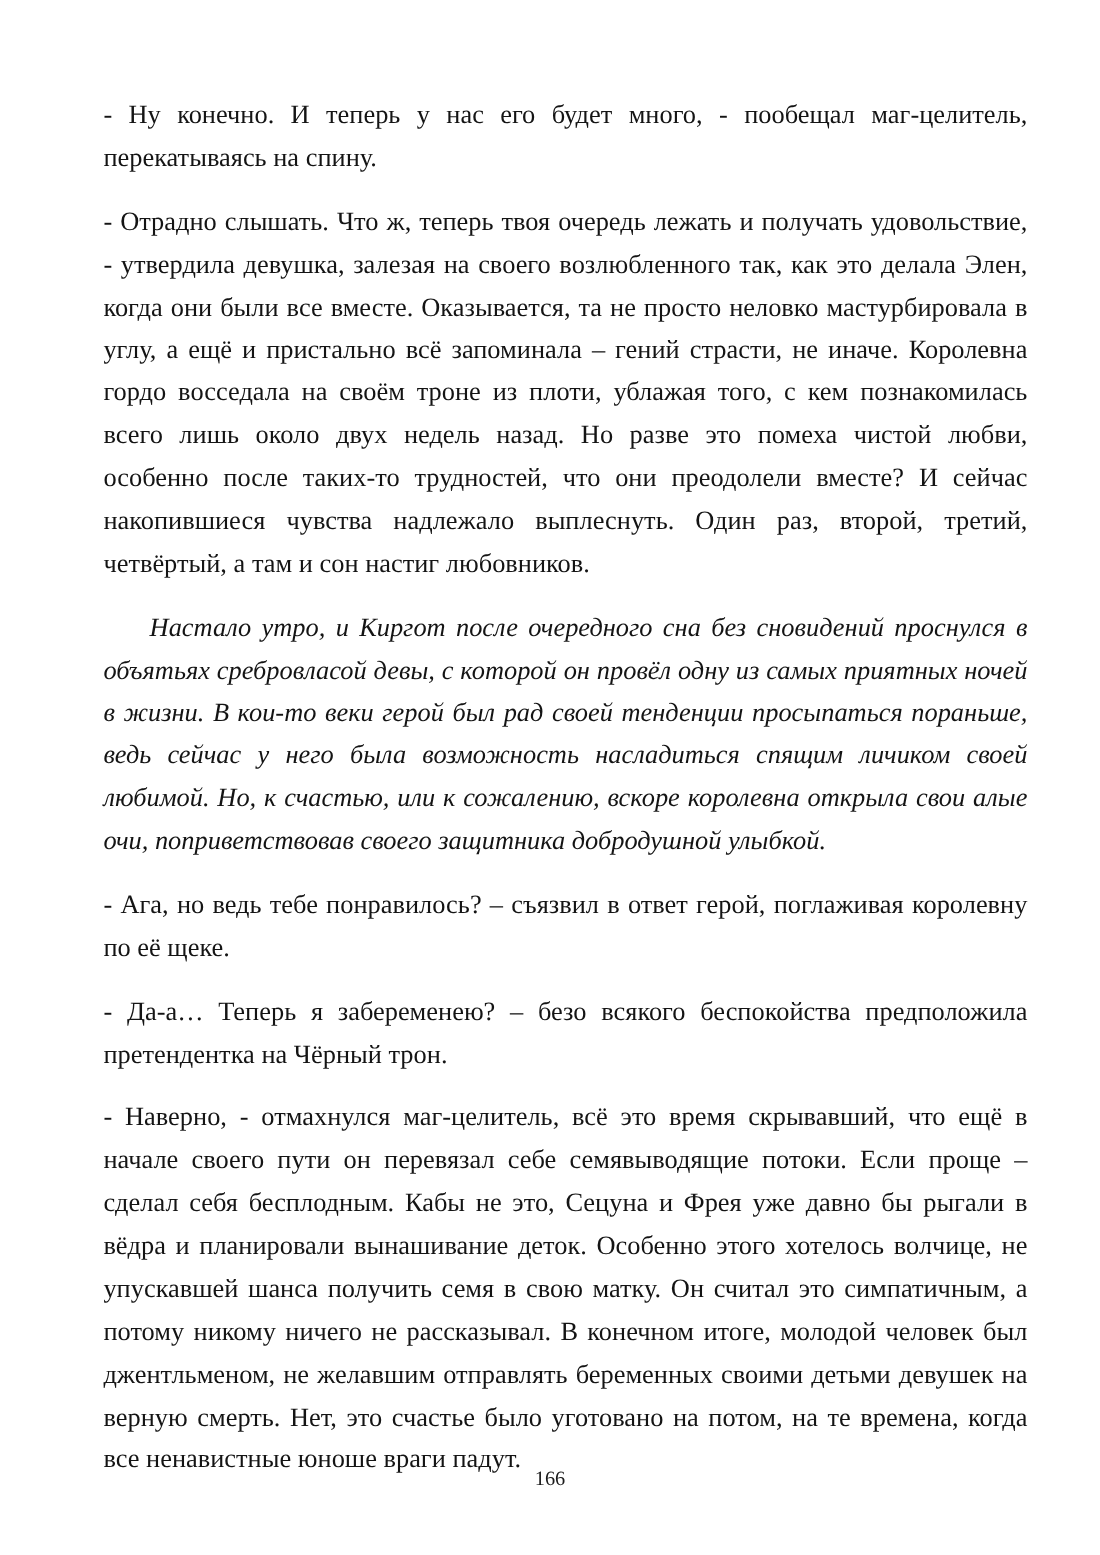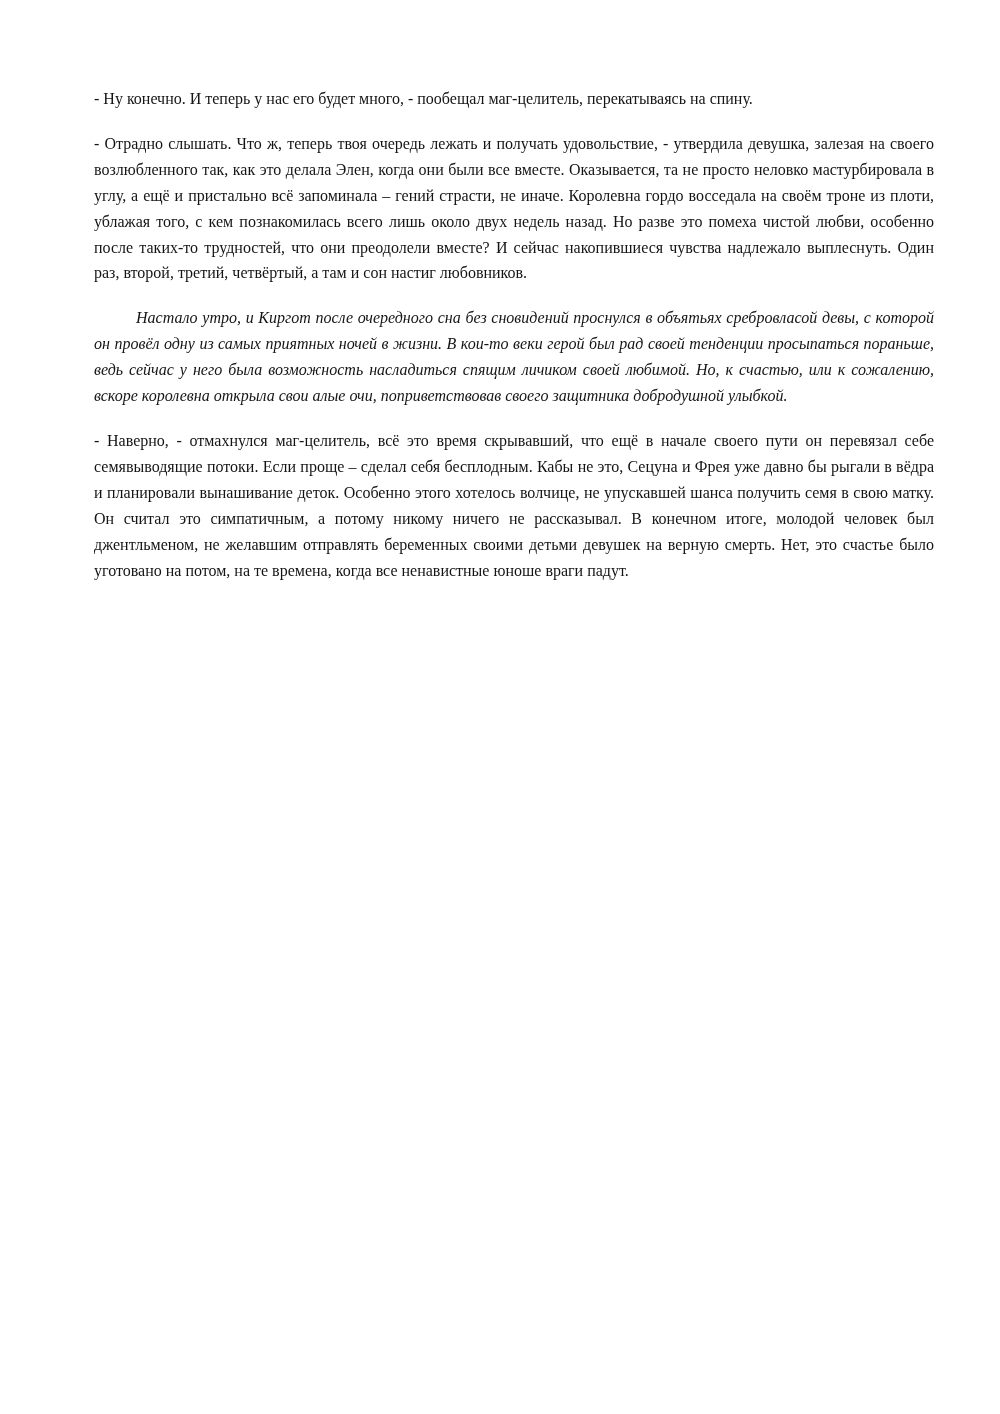--- a/index.html
+++ b/index.html
@@ -19,21 +19,21 @@
     height: 1414px;
     box-sizing: border-box;
     padding: 86px 72px 60px 94px;
     background: #ffffff;
   }
   .body-text {
     width: 840px;
   }
   p.para {
     margin: 0 0 19px 0;
-    font-size: 16px;
+    font-size: 24px;
     line-height: 1.62;
     text-align: justify;
     text-justify: inter-word;
     hyphens: none;
     color: #141414;
   }
   p.para.indent {
     text-indent: 42px;
     font-style: italic;
   }
@@ -52,15 +52,18 @@
   }
 </style>
 </head>
 <body>
 
 <div class="page">
   <div class="body-text">
     <p class="para">- Ну конечно. И теперь у нас его будет много, - пообещал маг-целитель, перекатываясь на спину.</p>
     <p class="para">- Отрадно слышать. Что ж, теперь твоя очередь лежать и получать удовольствие, - утвердила девушка, залезая на своего возлюбленного так, как это делала Элен, когда они были все вместе. Оказывается, та не просто неловко мастурбировала в углу, а ещё и пристально всё запоминала – гений страсти, не иначе. Королевна гордо восседала на своём троне из плоти, ублажая того, с кем познакомилась всего лишь около двух недель назад. Но разве это помеха чистой любви, особенно после таких-то трудностей, что они преодолели вместе? И сейчас накопившиеся чувства надлежало выплеснуть. Один раз, второй, третий, четвёртый, а там и сон настиг любовников.</p>
     <p class="para indent">Настало утро, и Киргот после очередного сна без сновидений проснулся в объятьях сребровласой девы, с которой он провёл одну из самых приятных ночей в жизни. В кои-то веки герой был рад своей тенденции просыпаться пораньше, ведь сейчас у него была возможность насладиться спящим личиком своей любимой. Но, к счастью, или к сожалению, вскоре королевна открыла свои алые очи, поприветствовав своего защитника добродушной улыбкой.</p>
+    <p class="para">- Ага, но ведь тебе понравилось? – съязвил в ответ герой, поглаживая королевну по её щеке.</p>
+    <p class="para">- Да-а… Теперь я забеременею? – безо всякого беспокойства предположила претендентка на Чёрный трон.</p>
     <p class="para">- Наверно, - отмахнулся маг-целитель, всё это время скрывавший, что ещё в начале своего пути он перевязал себе семявыводящие потоки. Если проще – сделал себя бесплодным. Кабы не это, Сецуна и Фрея уже давно бы рыгали в вёдра и планировали вынашивание деток. Особенно этого хотелось волчице, не упускавшей шанса получить семя в свою матку. Он считал это симпатичным, а потому никому ничего не рассказывал. В конечном итоге, молодой человек был джентльменом, не желавшим отправлять беременных своими детьми девушек на верную смерть. Нет, это счастье было уготовано на потом, на те времена, когда все ненавистные юноше враги падут.</p>
   </div>
+  <div class="page-number">166</div>
 </div>
 
 </body></html>

